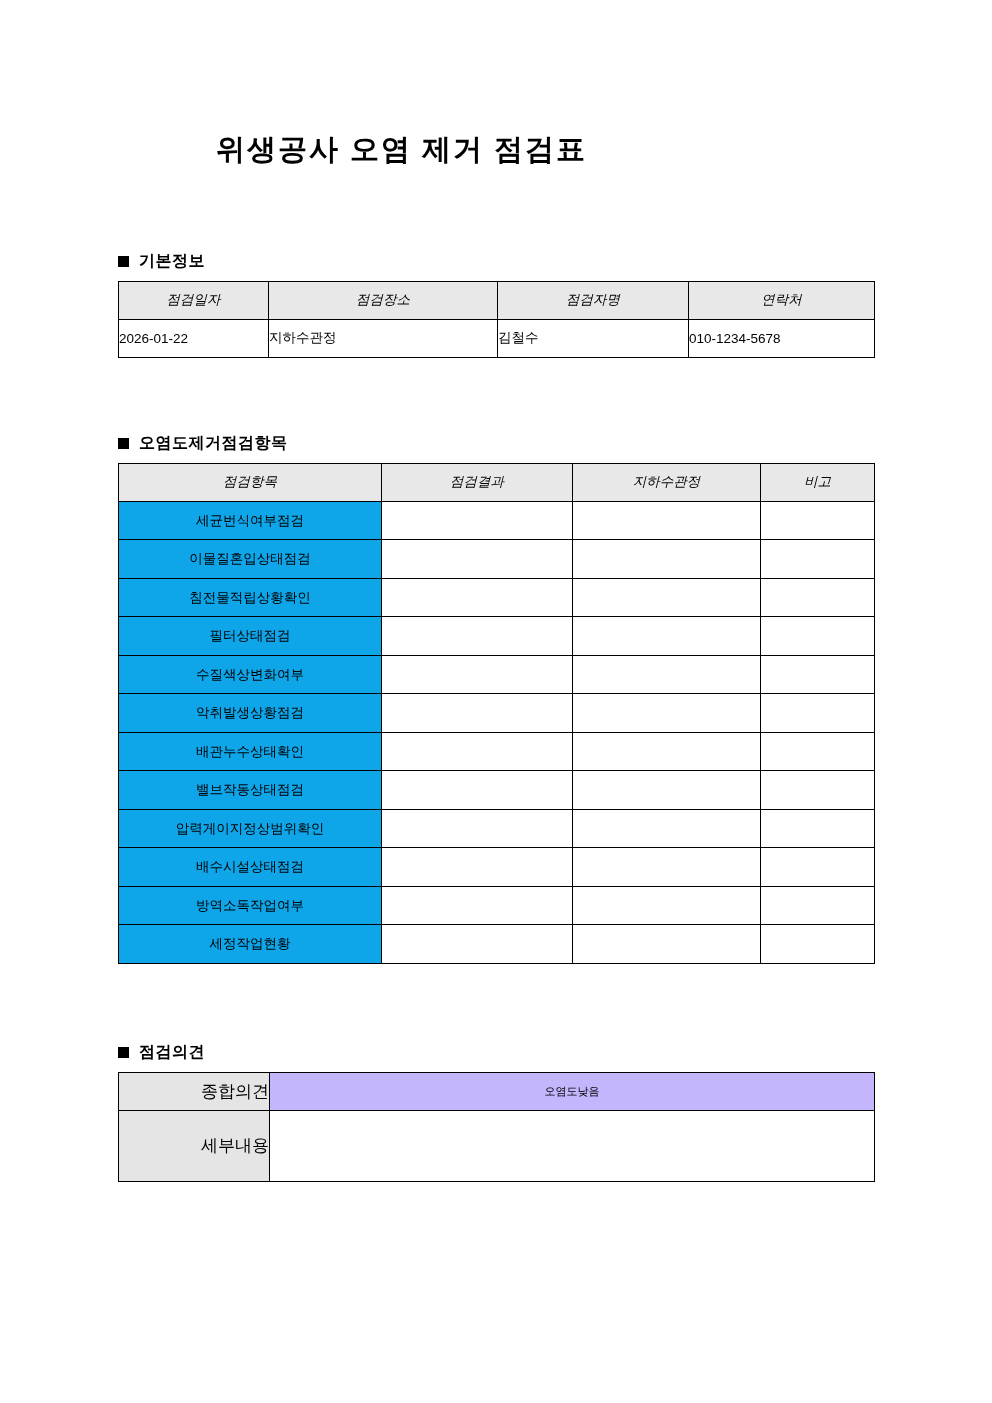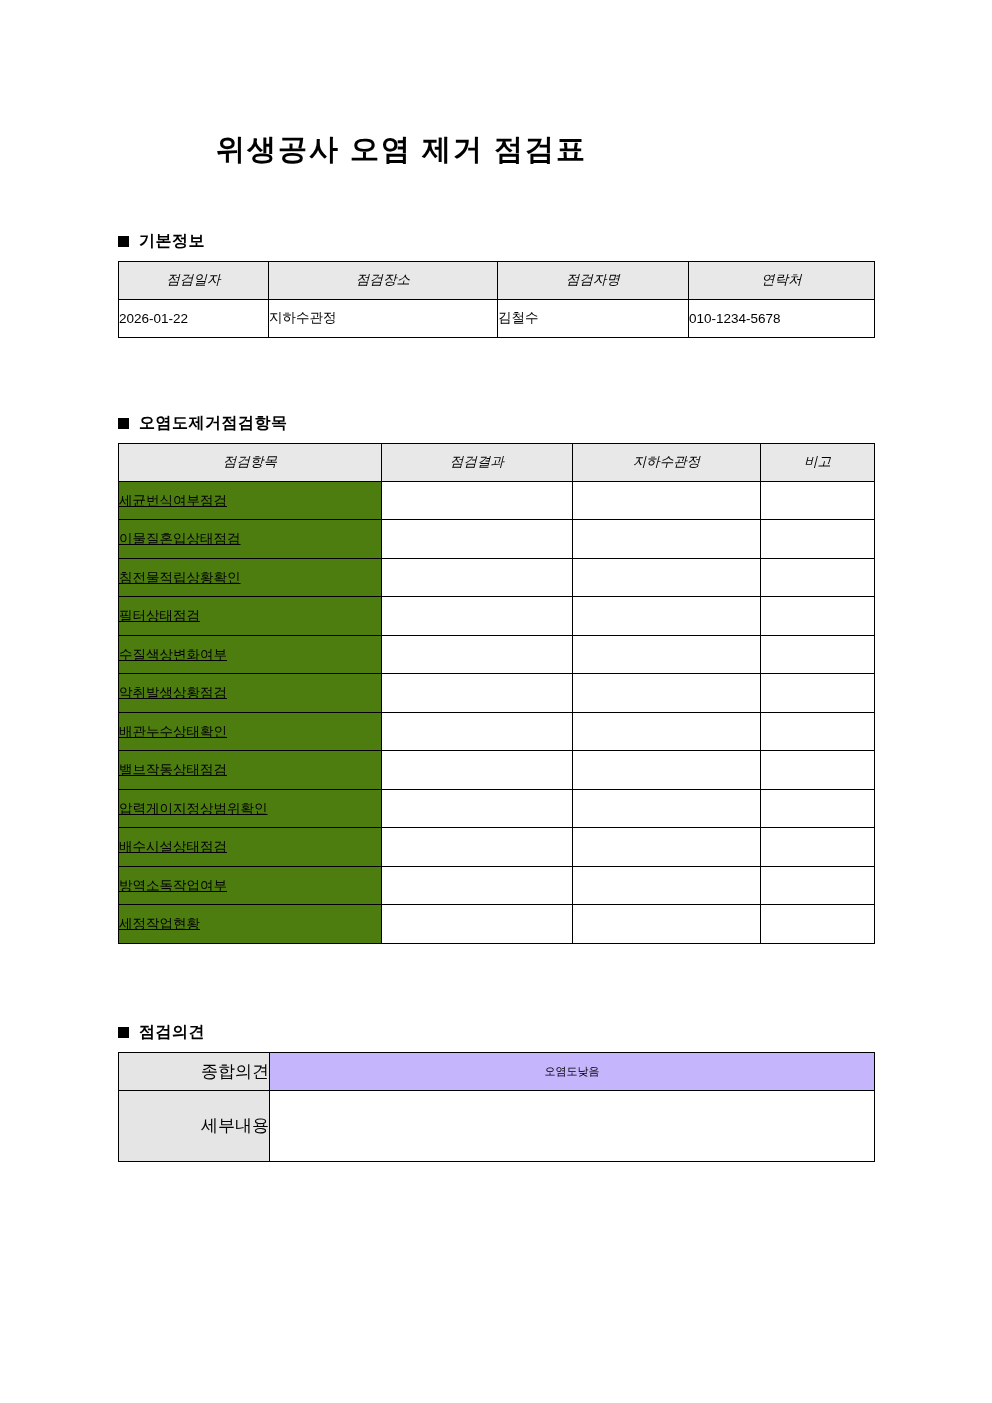--- a/index.html
+++ b/index.html
@@ -83,29 +83,28 @@
     background: #ffffff;
     height: 37px;
     text-align: left;
     padding-left: 10px;
   }
   .td-blank {
     background: #ffffff;
     height: 37.5px;
   }
   .td-item {
-    background: #4d7c0f;
+    background: #0ea5e9;
     height: 37.5px;
-    text-align: left;
+    text-align: center;
     padding-left: 10px;
-    text-decoration: underline;
-  }
-
-  
-  #basic-info-section { margin-top: 64px; }
+  }
+
+  
+  #basic-info-section { margin-top: 84px; }
   #checklist-section { margin-top: 75px; }
   #opinion-section   { margin-top: 78px; }
 
   
   .op-label {
     background: #e5e5e5;
     text-align: right;
     font-size: 17px;
   }
   .op-value-head {

